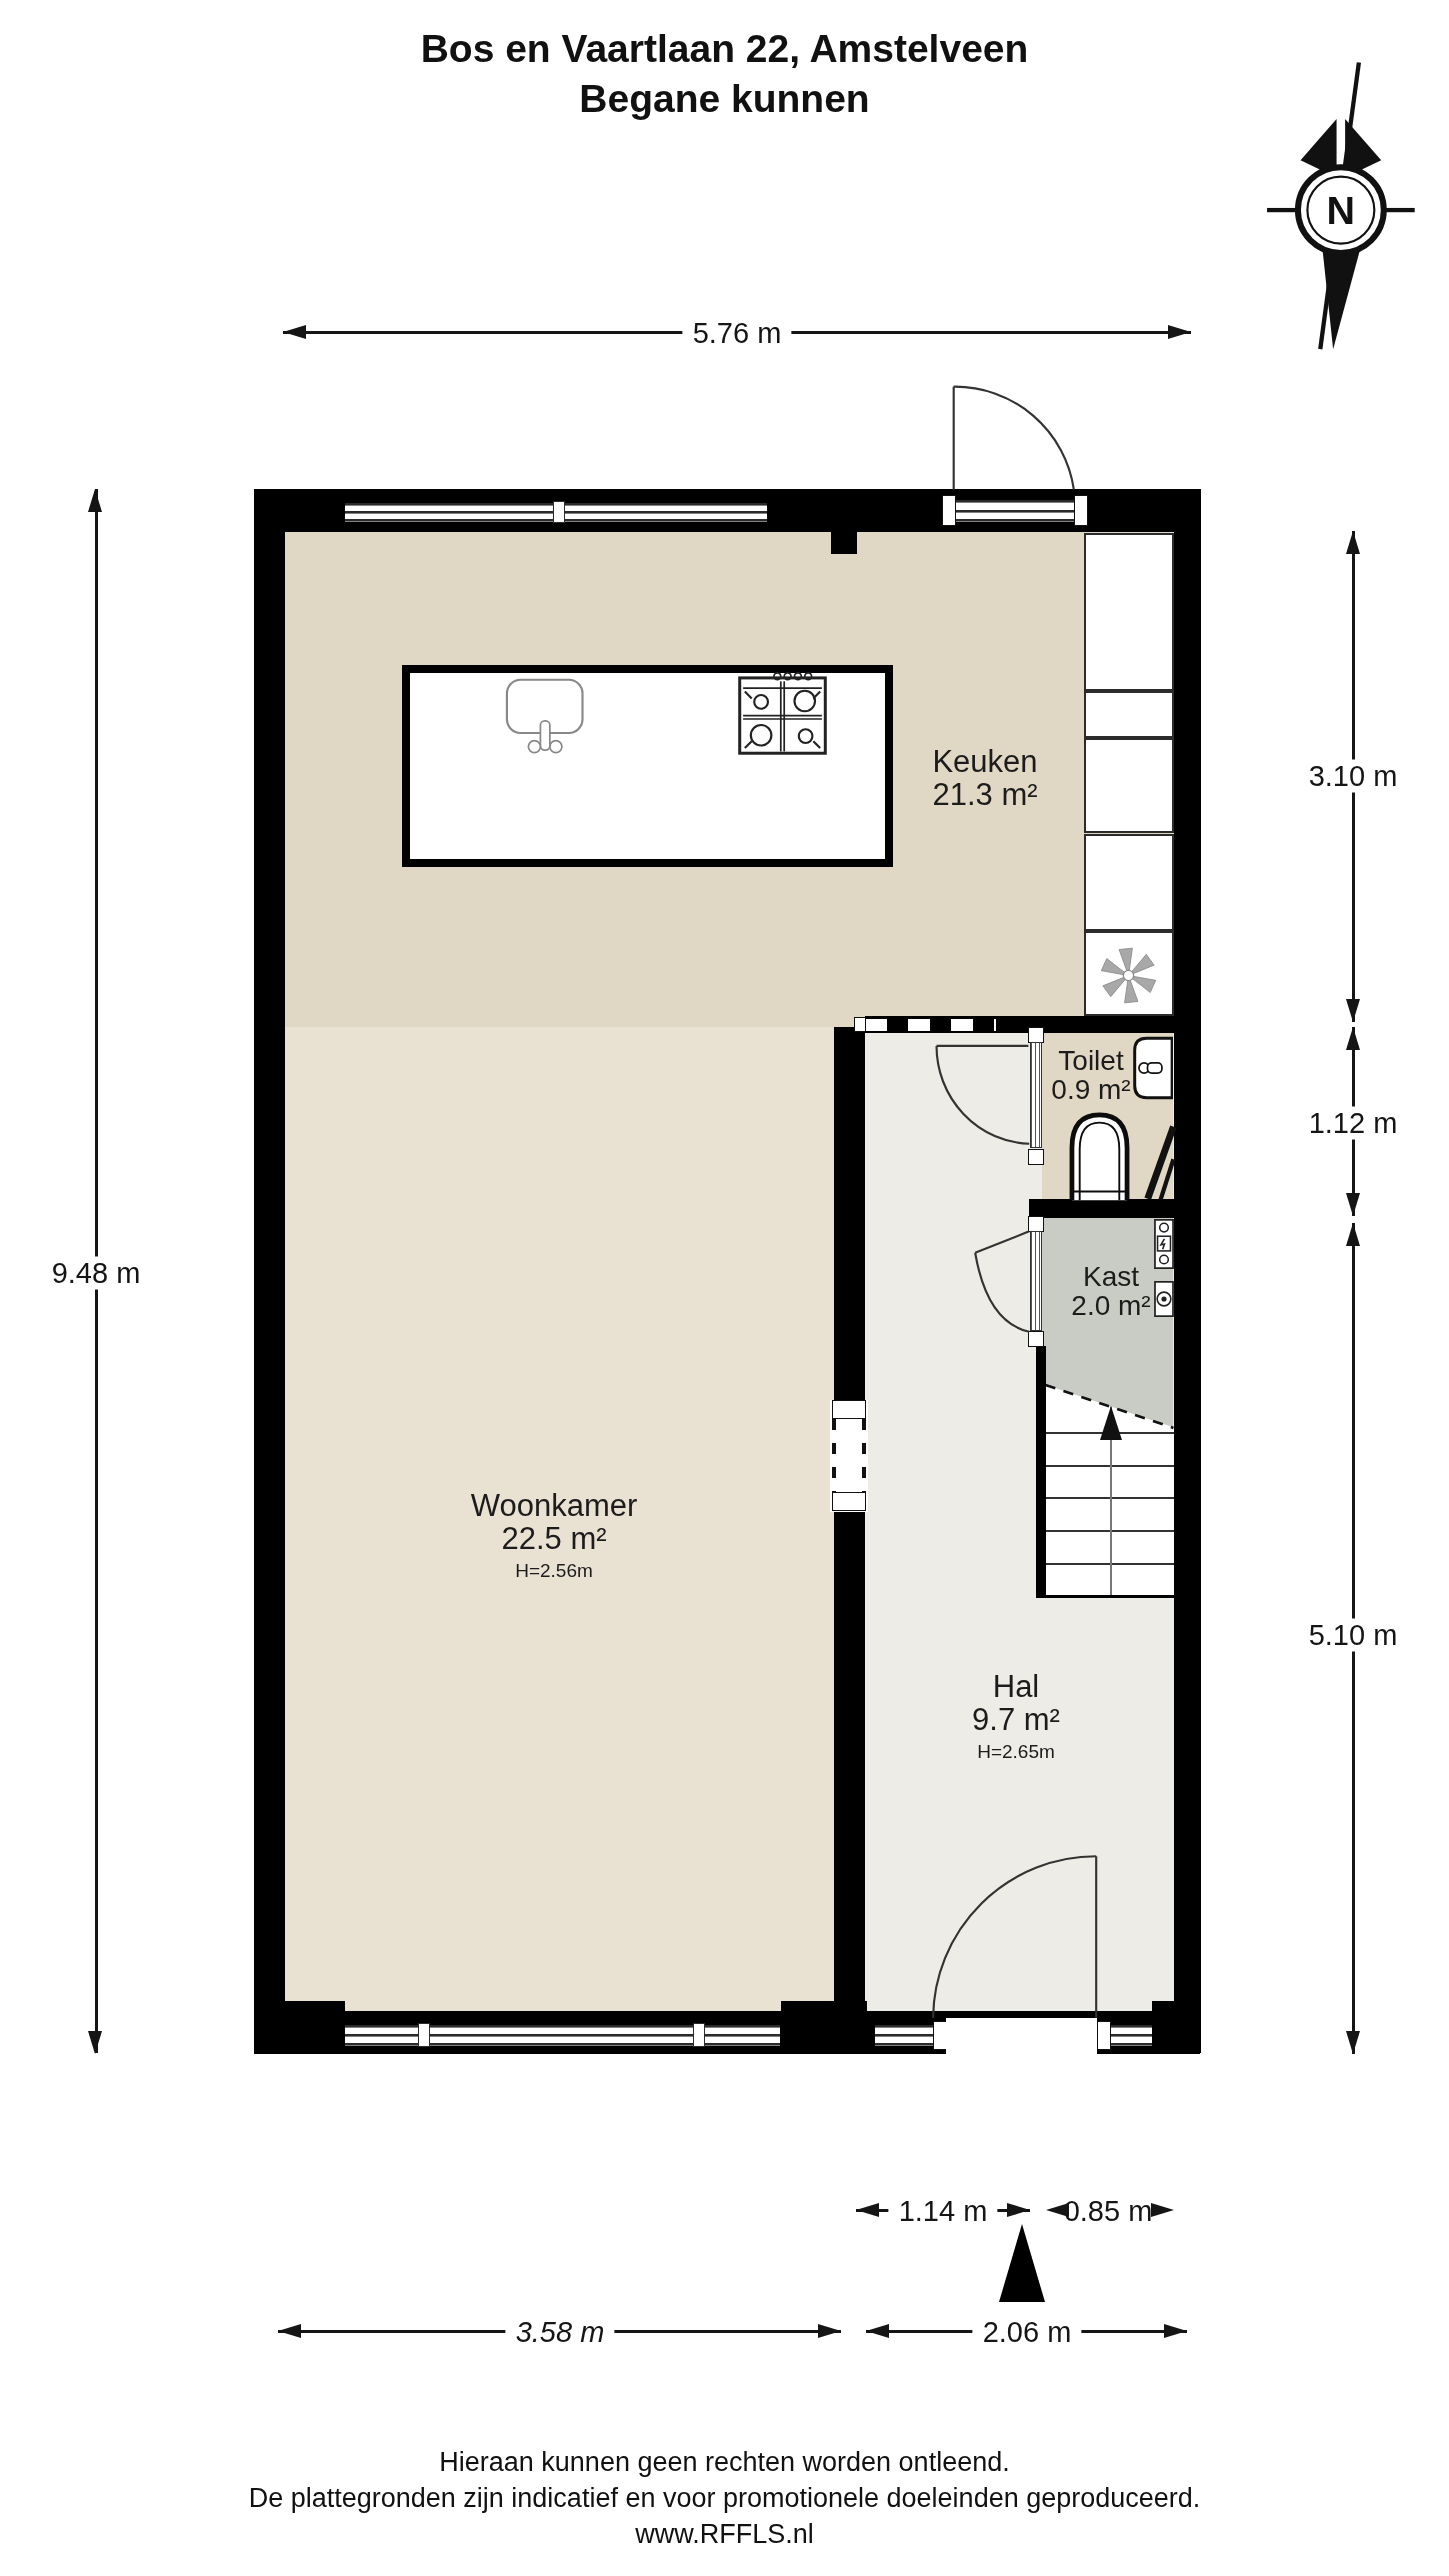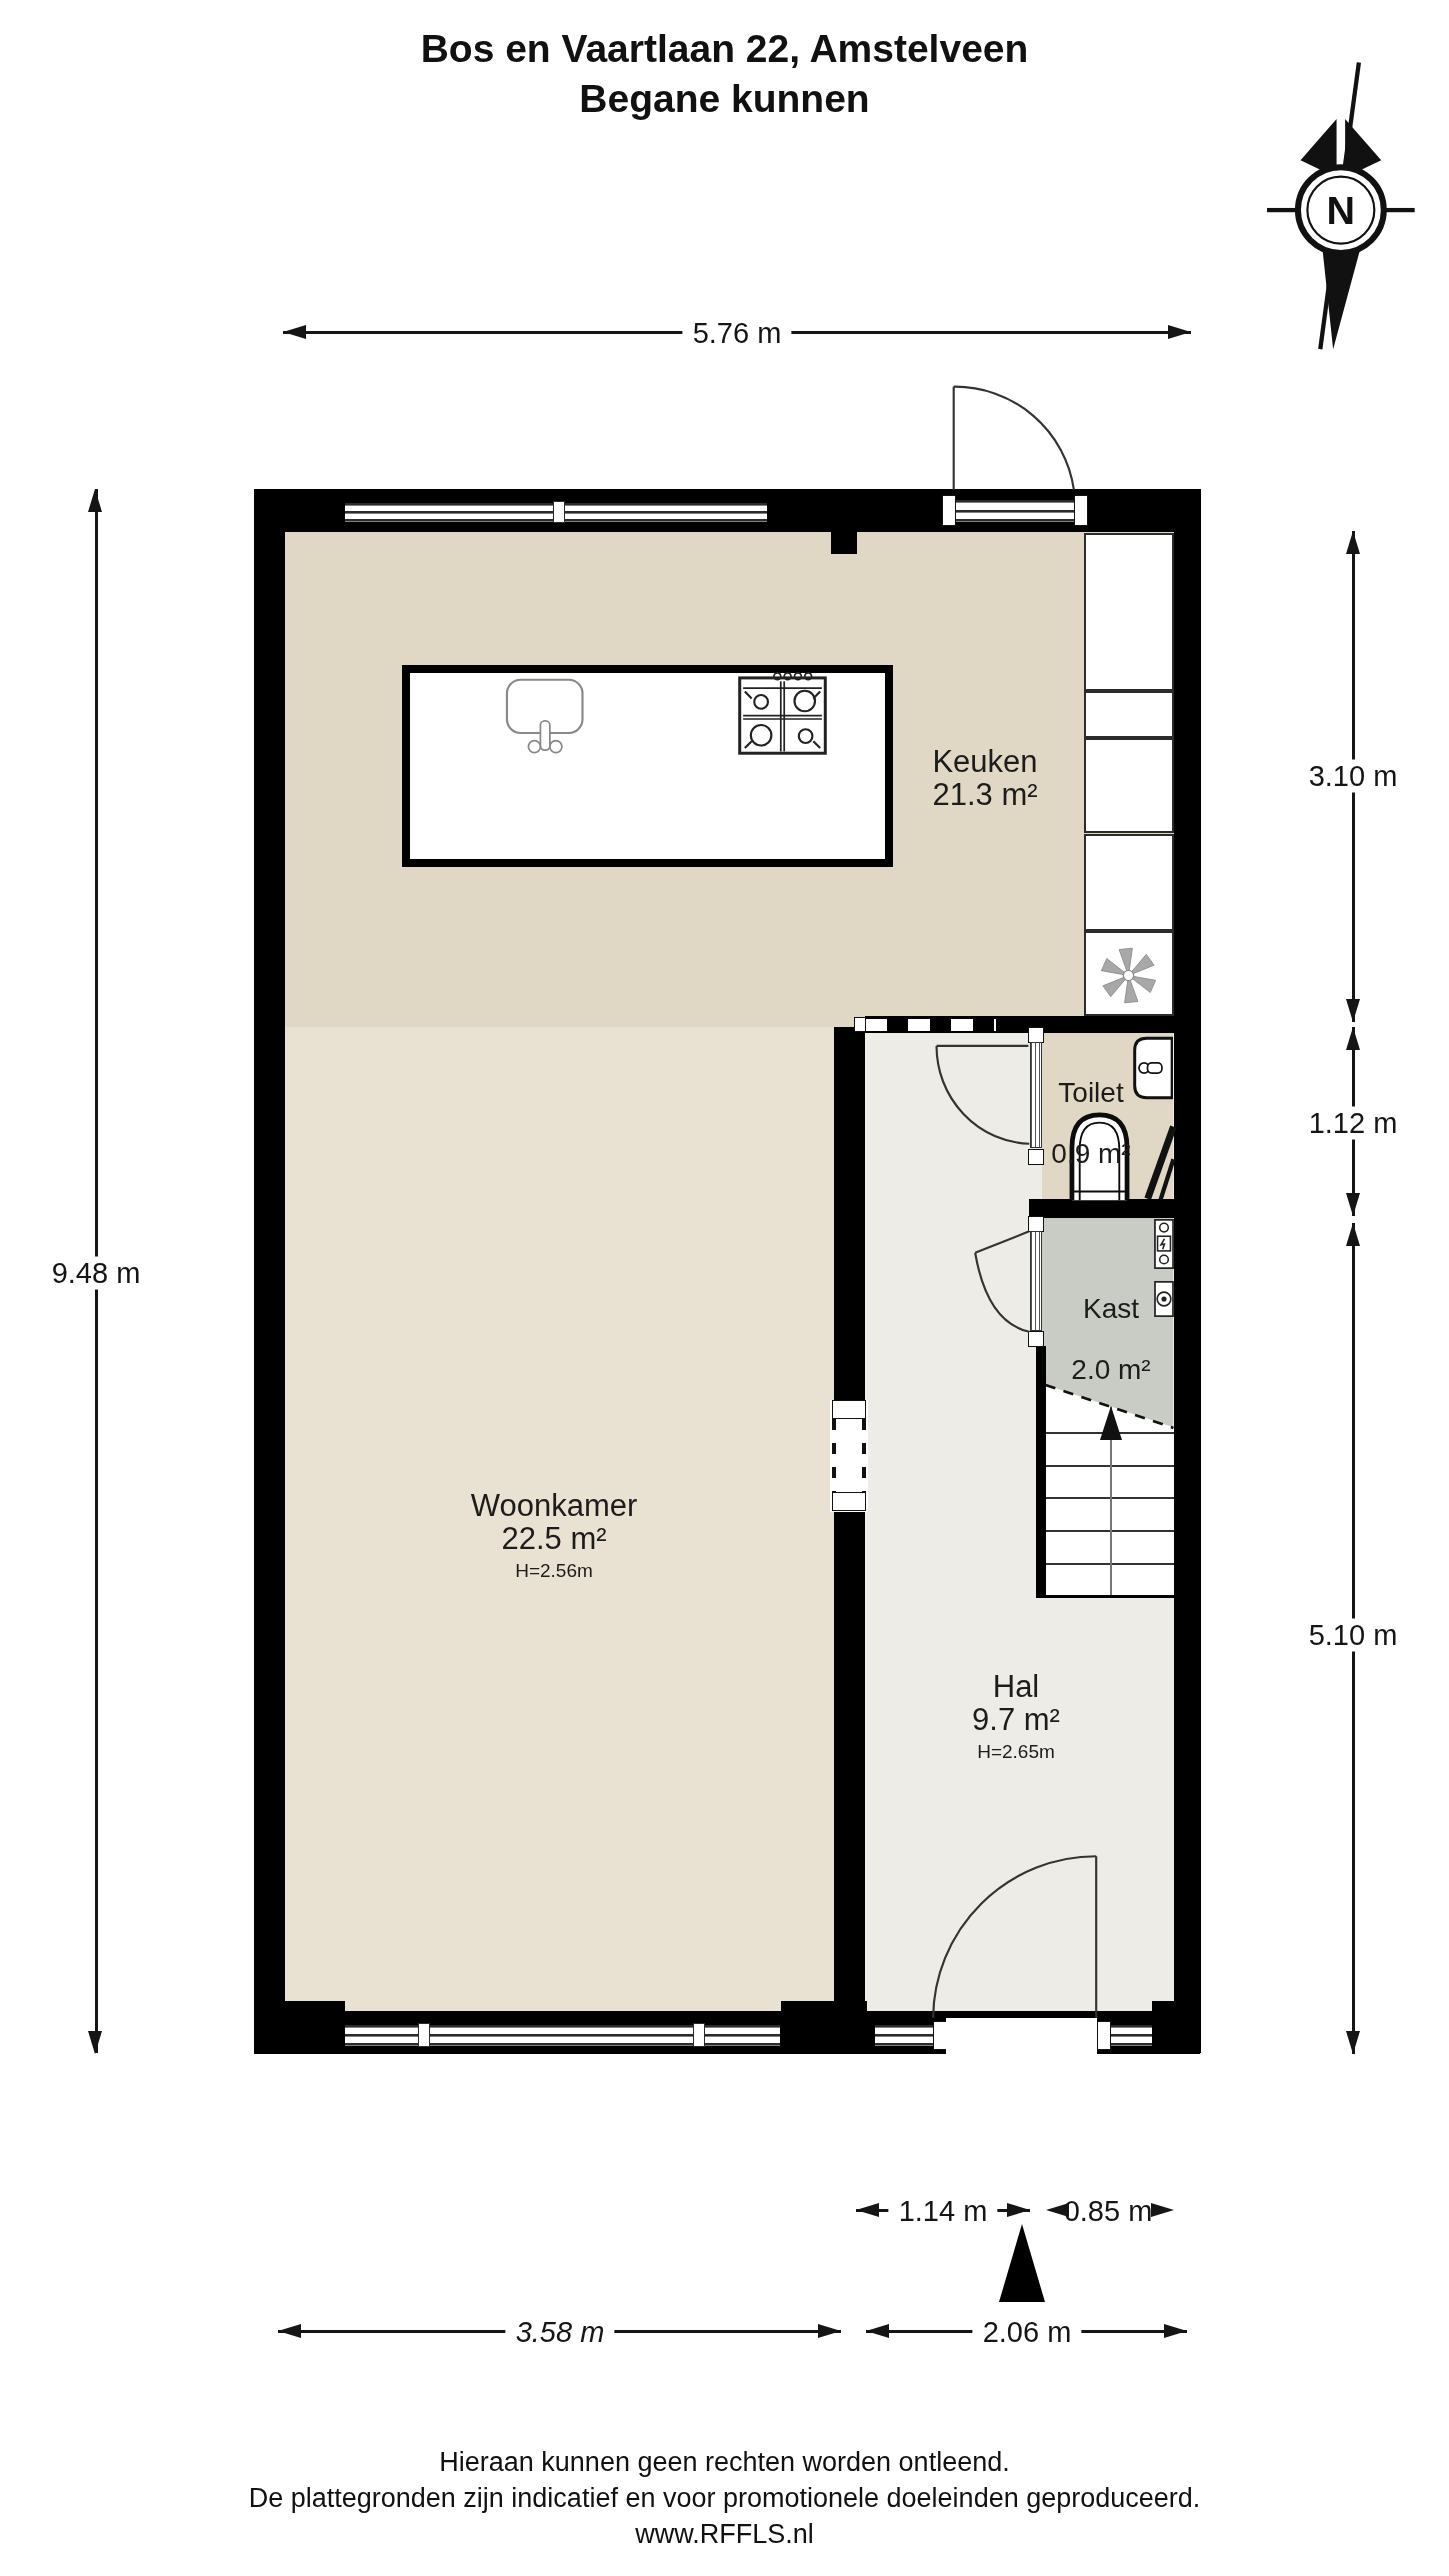--- a/index.html
+++ b/index.html
@@ -24,21 +24,21 @@
   .vline{position:absolute;width:2.6px;background:#151515;}
   .tri{position:absolute;width:0;height:0;}
   .tri-left{border-top:7.7px solid transparent;border-bottom:7.7px solid transparent;border-right:23px solid #151515;}
   .tri-right{border-top:7.7px solid transparent;border-bottom:7.7px solid transparent;border-left:23px solid #151515;}
   .tri-up{border-left:7.7px solid transparent;border-right:7.7px solid transparent;border-bottom:23px solid #151515;}
   .tri-down{border-left:7.7px solid transparent;border-right:7.7px solid transparent;border-top:23px solid #151515;}
   .dim-label{position:absolute;transform:translate(-50%,-50%);background:#fff;padding:0 10.3px;
              font-size:29px;white-space:nowrap;color:#151515;}
   .room-label{position:absolute;transform:translateX(-50%);text-align:center;color:#1c1c1c;}
   .room-label .nm,.room-label .ar{font-size:31px;line-height:33px;}
-  .room-label .sm{font-size:28px;line-height:29px;margin-top:32px;}
+  .room-label .sm{font-size:28px;line-height:29px;}
   .room-label .hh{font-size:19px;line-height:31px;}
   .title{position:absolute;left:0;right:0;text-align:center;font-weight:bold;font-size:39px;line-height:50px;color:#111;}
   .footer{position:absolute;left:0;right:0;text-align:center;font-size:27px;line-height:36px;color:#111;}
   svg{display:block;}
 </style>
 </head>
 <body>
 
 <div id="stage">
 

